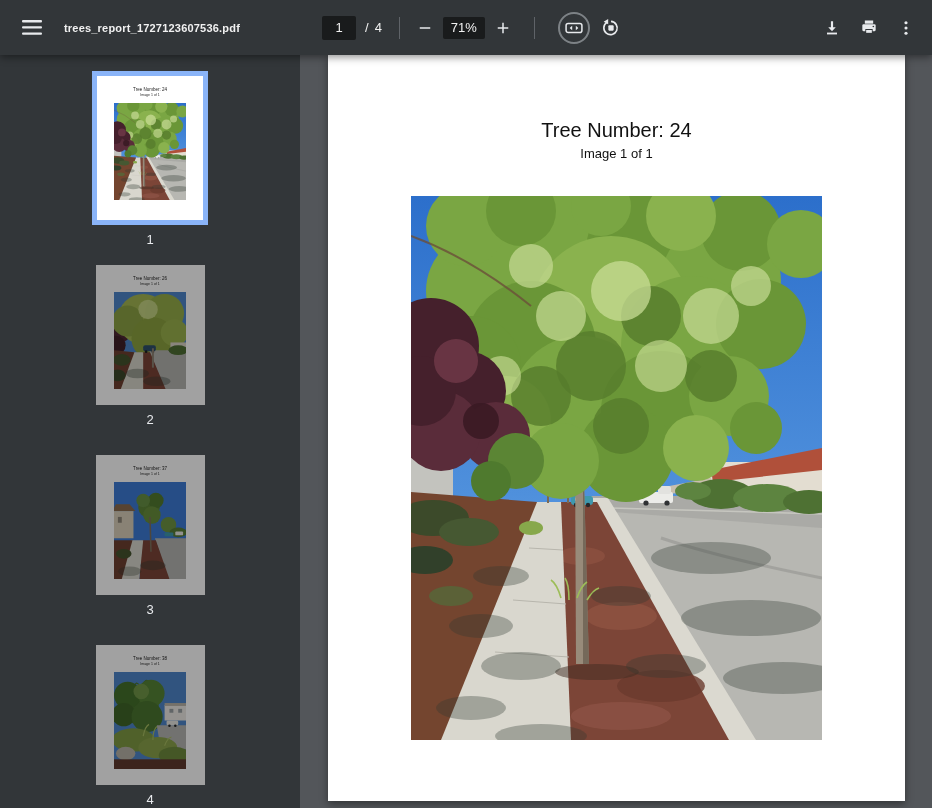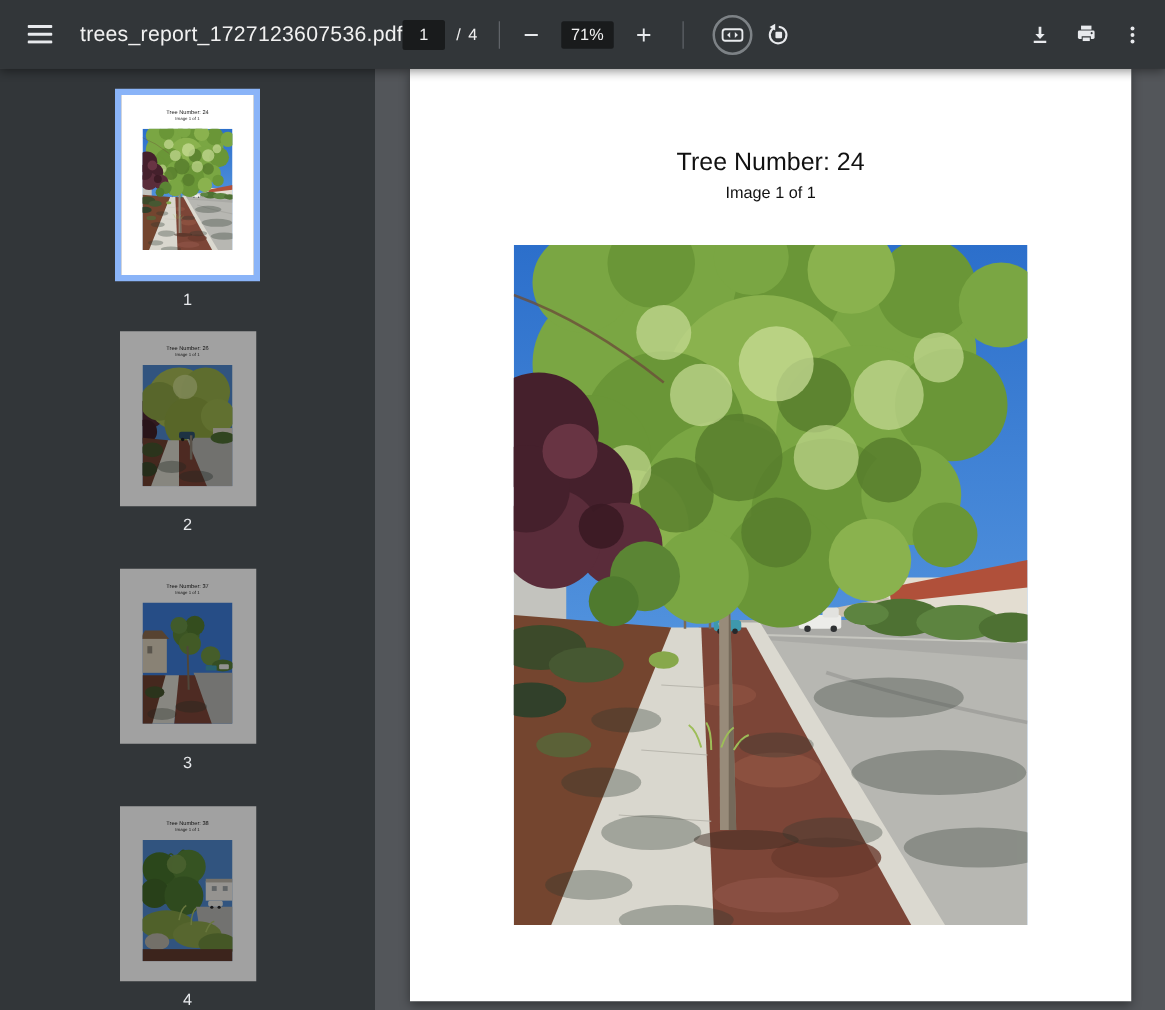--- a/index.html
+++ b/index.html
@@ -3,26 +3,26 @@
 <meta charset="utf-8">
 <style>
   html,body{margin:0;padding:0;background:#53565a;font-family:"Liberation Sans",sans-serif;}
   .app{width:932px;height:808px;position:relative;overflow:hidden;background:#53565a;}
 
   
   .toolbar{height:55px;background:#323639;position:relative;z-index:10;display:flex;align-items:center;box-shadow:0 2px 8px rgba(0,0,0,.45);}
   .icon-btn{background:none;border:none;padding:0;margin:0;display:flex;align-items:center;justify-content:center;cursor:pointer;width:28px;height:28px;}
   .icon-btn svg{display:block;}
   .menu-btn{margin-left:18px;}
-  .doc-title{color:#f1f1f1;font-size:17px;font-weight:400;margin-left:18px;letter-spacing:.2px;white-space:nowrap;}
+  .doc-title{color:#f1f1f1;font-size:11px;font-weight:700;margin-left:18px;letter-spacing:.2px;white-space:nowrap;}
   .tb-center{position:absolute;left:322px;top:0;height:55px;display:flex;align-items:center;}
   .page-input{width:30px;height:22px;background:#191b1c;border:none;outline:none;border-radius:2px;color:#f1f1f1;font-size:13px;text-align:center;font-family:"Liberation Sans",sans-serif;}
   .page-count{color:#f1f1f1;font-size:13px;margin-left:9px;display:flex;gap:6px;}
   .vsep{width:1px;height:22px;background:#5f6368;margin:0 11px 0 17px;}
-  .zoom-chip{width:42px;height:22px;background:#191b1c;border-radius:2px;color:#f1f1f1;font-size:13px;display:flex;align-items:center;justify-content:center;margin:0 10px;}
+  .zoom-chip{width:42px;height:22px;background:#191b1c;border-radius:2px;color:#f1f1f1;font-size:13px;display:flex;align-items:center;justify-content:center;margin:0 4px;}
   .ring{width:32px;height:32px;border:2px solid #7d8286;border-radius:50%;box-sizing:border-box;display:flex;align-items:center;justify-content:center;margin-left:12px;}
   .rotate-btn{margin-left:7px;}
   .tb-right{position:absolute;right:12px;top:0;height:55px;display:flex;align-items:center;gap:9px;}
 
   
   .body{display:flex;height:753px;}
   .sidebar{width:300px;background:#323639;box-sizing:border-box;padding-top:16px;display:flex;flex-direction:column;align-items:center;overflow:hidden;flex:none;}
   .thumb-wrap{display:flex;flex-direction:column;align-items:center;}
   .thumb-page{background:#fff;box-sizing:border-box;display:flex;flex-direction:column;align-items:center;padding-top:11px;cursor:pointer;}
   .thumb-page.first{width:106px;height:144px;}

